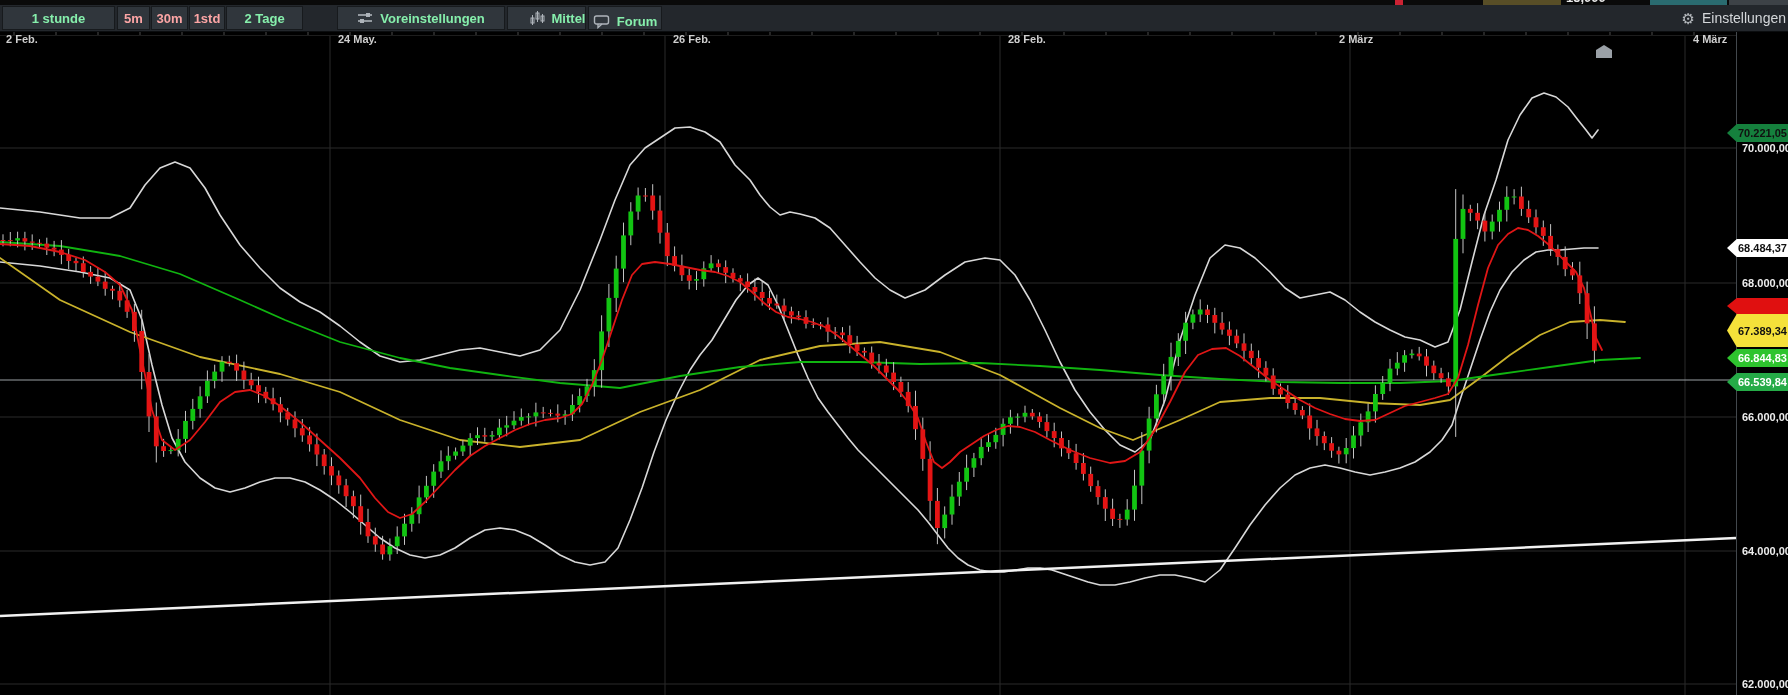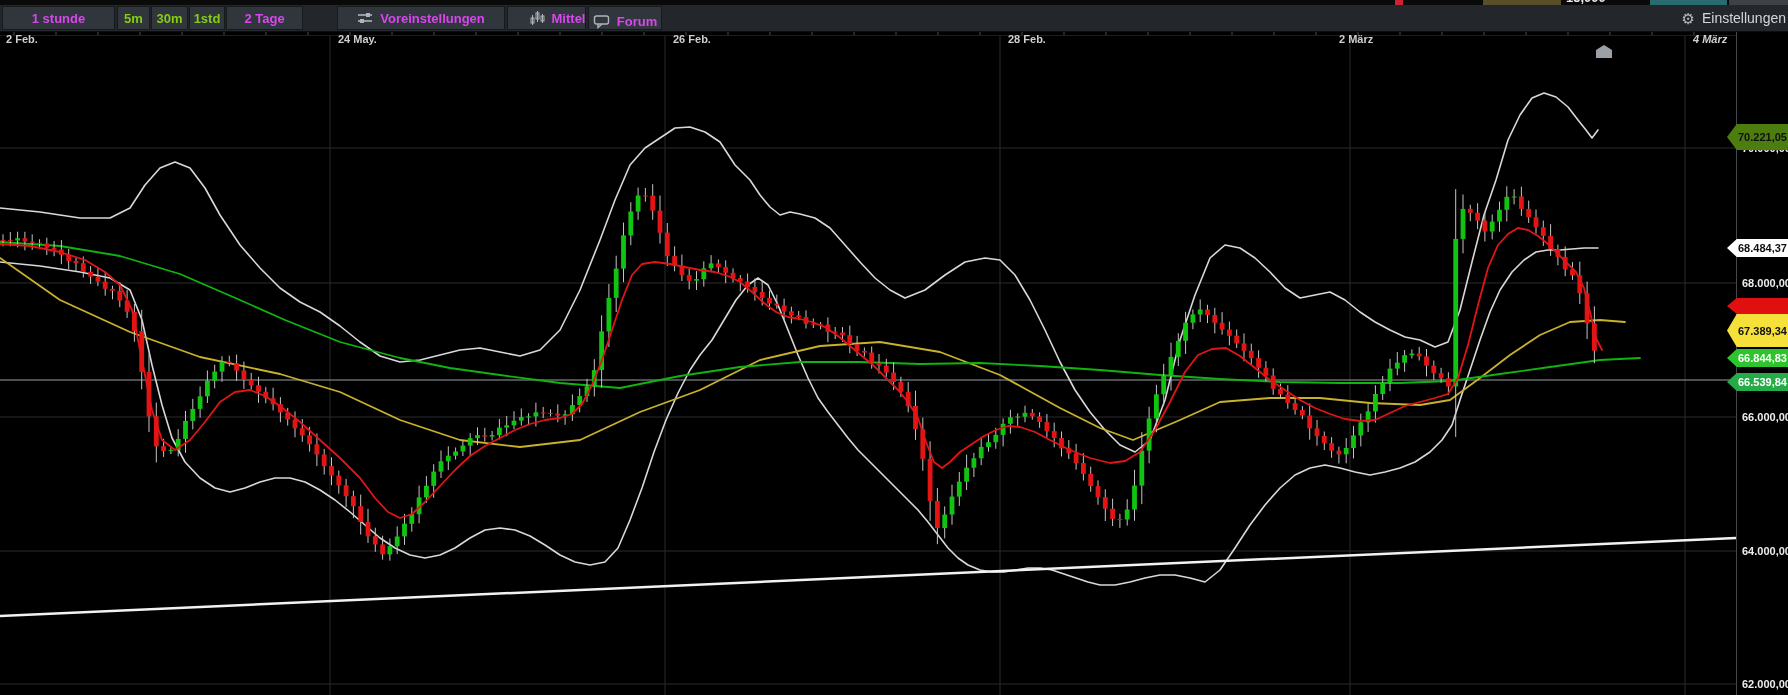--- a/index.html
+++ b/index.html
@@ -4,23 +4,23 @@
 <style>
   html,body{margin:0;padding:0;background:#000;width:1788px;height:695px;overflow:hidden;
     font-family:"Liberation Sans","DejaVu Sans",sans-serif;}
   #app{position:relative;width:1788px;height:695px;background:#000;}
   
   #top-strip{position:absolute;left:0;top:0;width:1788px;height:5px;background:#0a0a0a;overflow:hidden;z-index:6;}
   .strip-block{position:absolute;top:0;height:5px;}
   #strip-label{position:absolute;left:1566px;top:-10px;width:80px;color:#e8e8e8;font-size:13px;font-weight:bold;}
   
   #toolbar{position:absolute;left:0;top:5px;width:1788px;height:26px;background:#23272c;border-bottom:1px solid #0b0d0f;z-index:5;}
-  .tbtn{position:absolute;top:1px;height:24px;background:#30363c;color:#d946ef;font-size:13px;font-weight:bold;
+  .tbtn{position:absolute;top:1px;height:24px;background:#30363c;color:#86efac;font-size:13px;font-weight:bold;
     display:flex;align-items:center;justify-content:center;gap:7px;box-sizing:border-box;border:1px solid #171a1d;cursor:default;}
-  .tbtn.yellow{color:#84cc16;}
+  .tbtn.yellow{color:#fca5a5;}
   .tbtn .ico{display:inline-flex;align-items:center;}
   #btn-einstellungen{position:absolute;top:1px;right:0;height:24px;display:flex;align-items:center;gap:7px;
     color:#d4d7da;font-size:14px;padding:0 2px 0 8px;}
   .gear{color:#b6babe;font-size:15px;line-height:1;}
   
   #chart-wrap{position:absolute;left:0;top:31px;width:1736px;height:678px;background:#000;}
   #chart-svg{position:absolute;left:0;top:0;}
   .date-label{position:absolute;top:2px;color:#cfcfcf;font-size:11px;font-weight:bold;white-space:nowrap;z-index:2;}
   
   #price-axis{position:absolute;left:1736px;top:31px;width:52px;height:664px;background:#000;border-left:1px solid #43484d;z-index:3;}
@@ -604,35 +604,35 @@
         <rect x="1592.0" y="292.4" width="4.8" height="27.3" fill="#e41414"></rect>
         <path d="M0 213.0 L30 215.0 L60 221.0 L85 229.0 L105 241.0 L120 254.0 L132 279.0 L142 329.0 L152 379.0 L162 409.0 L175 419.0 L190 409.0 L205 391.0 L220 371.0 L235 361.0 L250 359.0 L265 365.0 L280 375.0 L300 391.0 L320 409.0 L340 427.0 L360 447.0 L375 467.0 L388 481.0 L400 487.0 L412 483.0 L425 471.0 L440 455.0 L455 439.0 L470 425.0 L485 415.0 L500 407.0 L515 399.0 L530 393.0 L545 389.0 L560 387.0 L572 383.0 L582 373.0 L592 354.0 L602 329.0 L612 299.0 L622 269.0 L632 244.0 L642 233.0 L655 231.0 L670 233.0 L685 236.0 L700 239.0 L715 241.0 L728 245.0 L740 251.0 L752 261.0 L764 272.0 L776 281.0 L788 286.0 L800 288.0 L812 291.0 L825 296.0 L838 305.0 L850 315.0 L862 325.0 L874 335.0 L886 347.0 L898 359.0 L908 371.0 L918 387.0 L926 411.0 L934 431.0 L942 437.0 L950 431.0 L960 421.0 L972 413.0 L984 405.0 L996 399.0 L1008 395.0 L1020 396.0 L1035 401.0 L1050 409.0 L1070 419.0 L1090 427.0 L1110 432.0 L1125 430.0 L1140 421.0 L1155 399.0 L1170 371.0 L1185 341.0 L1198 324.0 L1212 318.0 L1226 317.0 L1240 325.0 L1255 337.0 L1270 349.0 L1285 359.0 L1300 369.0 L1315 377.0 L1330 383.0 L1345 388.0 L1360 390.0 L1375 389.0 L1390 382.0 L1405 375.0 L1420 371.0 L1435 367.0 L1448 363.0 L1458 347.0 L1468 314.0 L1478 274.0 L1488 237.0 L1498 214.0 L1508 203.0 L1518 197.0 L1528 199.0 L1538 205.0 L1548 213.0 L1558 223.0 L1568 233.0 L1576 241.0 L1584 257.0 L1590 281.0 L1596 307.0 L1602 319.0" fill="none" stroke="#e01616" stroke-width="1.8" stroke-linejoin="round" stroke-linecap="round"></path>
         <path d="M0 585.0 L1736 507.0" fill="none" stroke="#f2f2f2" stroke-width="2.5"></path>
       </svg>
     <div id="date-labels">
         <div class="date-label" style="left: 6px;">2 Feb.</div>
         <div class="date-label" style="left: 338px;">24 May.</div>
         <div class="date-label" style="left: 673px;">26 Feb.</div>
         <div class="date-label" style="left: 1008px;">28 Feb.</div>
         <div class="date-label" style="left: 1339px;">2 März</div>
-        <div class="date-label" style="left: 1693px; font-style: italic;">4 März</div>
+        <div class="date-label" style="left: 1693px;">4 März</div>
       </div>
   </div>
 
   <div id="marker-icon"></div>
 
   <div id="price-axis">
       <div class="ytick" style="top: 111px;">70.000,00</div>
       <div class="ytick" style="top: 246px;">68.000,00</div>
       <div class="ytick" style="top: 380px;">66.000,00</div>
       <div class="ytick" style="top: 514px;">64.000,00</div>
       <div class="ytick" style="top: 647px;">62.000,00</div>
     </div>
   <div id="tags-layer">
-      <div class="ptag" style="top: 124px; height: 26px; background: #4d7c0f; color: rgb(17, 17, 17);">70.221,05</div>
+      <div class="ptag" style="top: 124px; height: 18px; background: #15803d; color: rgb(17, 17, 17);">70.221,05</div>
       <div class="ptag" style="top: 239px; height: 18px; background: rgb(255, 255, 255); color: rgb(17, 17, 17);">68.484,37</div>
       <div class="ptag" style="top: 298px; height: 16px; background: rgb(224, 16, 16); color: rgb(255, 255, 255);"></div>
       <div class="ptag" style="top: 314px; height: 33px; background: rgb(245, 225, 58); color: rgb(17, 17, 17);">67.389,34</div>
       <div class="ptag" style="top: 349px; height: 18px; background: rgb(46, 196, 46); color: rgb(255, 255, 255);">66.844,83</div>
       <div class="ptag" style="top: 373px; height: 18px; background: rgb(37, 171, 71); color: rgb(255, 255, 255);">66.539,84</div>
     </div>
 
 </div>
 
 </body></html>

